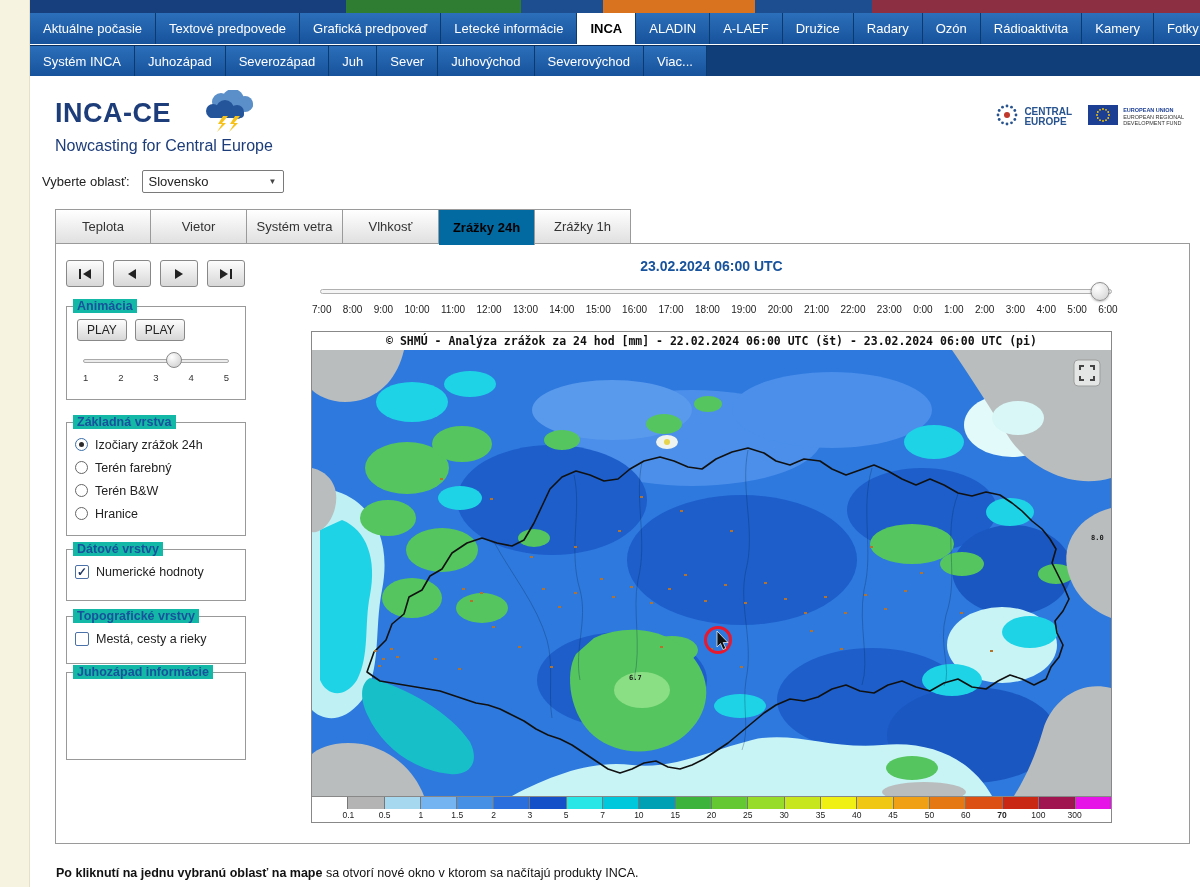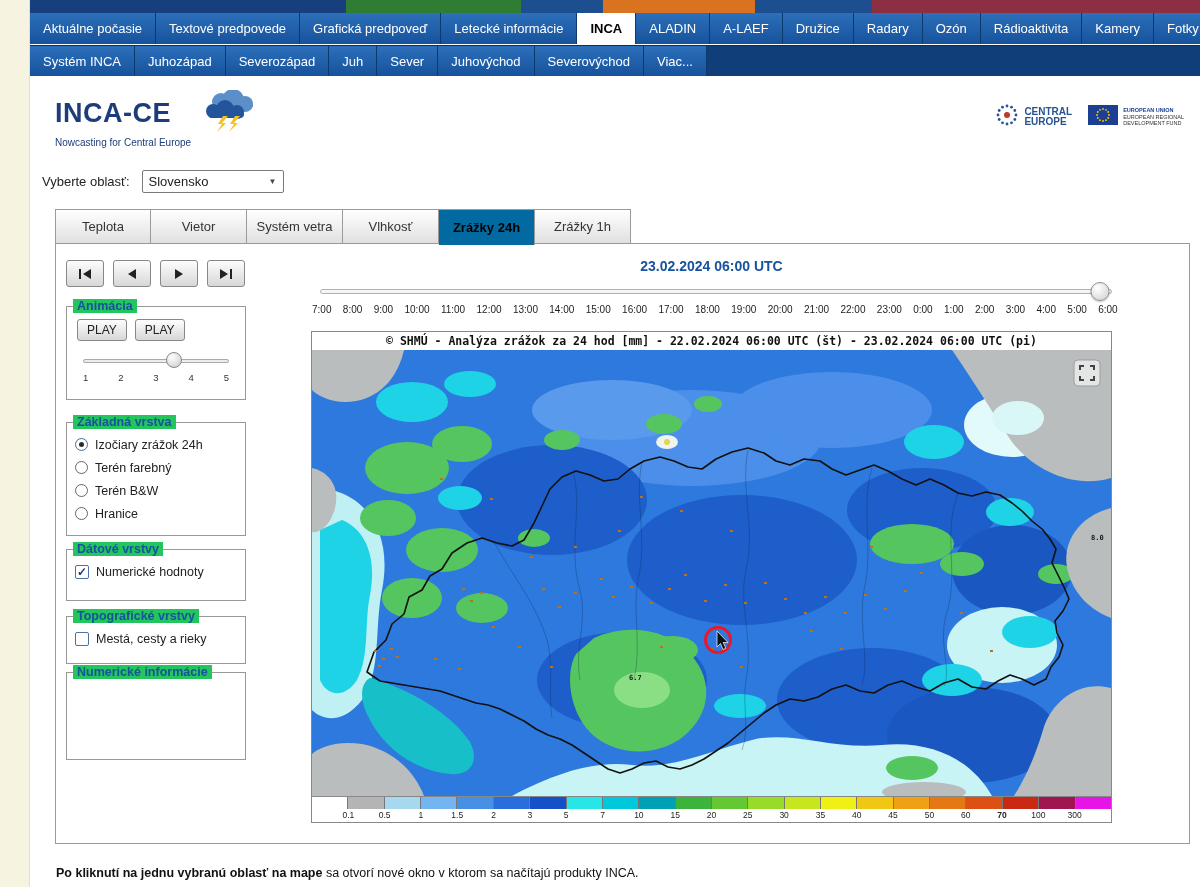--- a/index.html
+++ b/index.html
@@ -9,42 +9,42 @@
 #top-strip{position:absolute;left:30px;top:0;width:1170px;height:13px;display:flex}
 #top-strip .seg{height:100%}
 .nav-row{position:absolute;left:30px;width:1170px;height:31px;background:#0f3e79;display:flex;align-items:stretch}
 #nav-primary{top:13px}
 #nav-secondary{top:45px;border-top:1px solid #0a2f5e}
 .nav-item{display:flex;align-items:center;padding:0 13px;color:#fff;font-size:13px;background:linear-gradient(#2c6fba,#17529c);border-right:1px solid #0b3a6e;cursor:pointer;white-space:nowrap}
 .nav-item.active{background:#fff;color:#000;font-weight:bold}
 #branding{position:absolute;left:55px;top:90px}
 #brand-line{display:flex;align-items:center;gap:28px}
 #brand-title{font-size:27px;color:#1d3d7a;font-weight:bold;letter-spacing:.5px}
-#brand-sub{font-size:10px;color:#1d3d7a;margin-top:1px}
+#brand-sub{font-size:16px;color:#1d3d7a;margin-top:1px}
 #partners{position:absolute;right:16px;top:103px;display:flex;gap:16px;align-items:center}
 .partner{display:flex;align-items:center;gap:5px}
 .ce-text{font-size:10px;font-weight:bold;color:#27538f;line-height:10px}
 .eu-text{font-size:5.5px;color:#333;line-height:6.5px}
 .eu-text .l1{font-weight:bold;color:#1c3f94}
 #region-row{position:absolute;left:42px;top:170px;display:flex;align-items:center;gap:12px;font-size:13px}
 #region-select{width:142px;height:23px;border:1px solid #7a7a7a;border-radius:2px;background:#fff;display:flex;align-items:center;justify-content:space-between;padding:0 6px;font-size:13px;cursor:pointer}
 #region-select .caret{font-size:8px;color:#444}
 #tabs{position:absolute;left:55px;top:209px;height:35px;display:flex;z-index:3}
 .tab{width:96px;display:flex;align-items:center;justify-content:center;font-size:13px;color:#333;border:1px solid #9a9a9a;border-left:none;background:linear-gradient(#ffffff,#e0e0e0);cursor:pointer}
 .tab:first-child{border-left:1px solid #9a9a9a}
 .tab.active{background:#0369a1;color:#000;font-weight:bold;height:36px;border-bottom:none;z-index:4}
 #main-box{position:absolute;left:55px;top:243px;width:1135px;height:601px;border:1px solid #9a9a9a;background:#fff}
 #vcr{position:absolute;left:10px;top:16px;display:flex;gap:9px}
 .vcr-btn{width:38px;height:27px;border:1px solid #888;border-radius:3px;background:linear-gradient(#fdfdfd,#d7d7d7);display:flex;align-items:center;justify-content:center;gap:2px;cursor:pointer}
 .tri{width:0;height:0;border-style:solid}
 .tri.r{border-width:5px 0 5px 8px;border-color:transparent transparent transparent #222}
 .tri.l{border-width:5px 8px 5px 0;border-color:transparent #222 transparent transparent}
 .vbar{width:2.5px;height:10px;background:#222}
 .fieldset{position:absolute;left:10px;width:180px;border:1px solid #999;padding:10px 8px 6px;background:#fff}
-.fieldset .legend{position:absolute;top:-8px;left:6px;background:#22c55e;padding:0 4px;font-size:12.5px;font-weight:bold;color:#17529c;white-space:nowrap}
+.fieldset .legend{position:absolute;top:-8px;left:6px;background:#14b8a6;padding:0 4px;font-size:12.5px;font-weight:bold;color:#17529c;white-space:nowrap}
 #fs-anim{top:62px;height:94px}
 #fs-base{top:178px;height:114px}
 #fs-data{top:305px;height:52px}
 #fs-topo{top:372px;height:48px}
 #fs-info{top:428px;height:88px}
 #anim-buttons{display:flex;gap:8px;margin:2px 0 10px 2px}
 .btn{font-size:12px;padding:3px 9px;border:1px solid #888;border-radius:3px;background:linear-gradient(#fdfdfd,#d7d7d7);cursor:pointer;color:#222}
 #speed-slider{position:relative;height:18px;margin:0 8px}
 #speed-track{position:absolute;left:0;right:0;top:8px;height:4px;background:#ececec;border:1px solid #aaa;border-radius:2px}
 #speed-thumb{position:absolute;top:1px;width:16px;height:16px;border-radius:50%;background:radial-gradient(circle at 35% 30%,#fff,#c9c9c9);border:1px solid #888;transform:translateX(-50%);cursor:pointer}
@@ -282,21 +282,21 @@
       <span class="legend">Topografické vrstvy</span>
       <div id="topo-options">
           <div class="opt-row">
             <span class="checkbox"></span>
             <span>Mestá, cesty a rieky</span>
           </div>
         </div>
     </div>
 
     <div class="fieldset" id="fs-info">
-      <span class="legend">Numerické informácie</span>
+      <span class="legend">Juhozápad informácie</span>
     </div>
 
     <div id="time-heading">23.02.2024 06:00 UTC</div>
 
     <div id="time-slider">
       <div id="time-track"></div>
       <div id="time-thumb" style="left: 98.5%;"></div>
     </div>
     <div id="time-ticks">
         <span>7:00</span>

